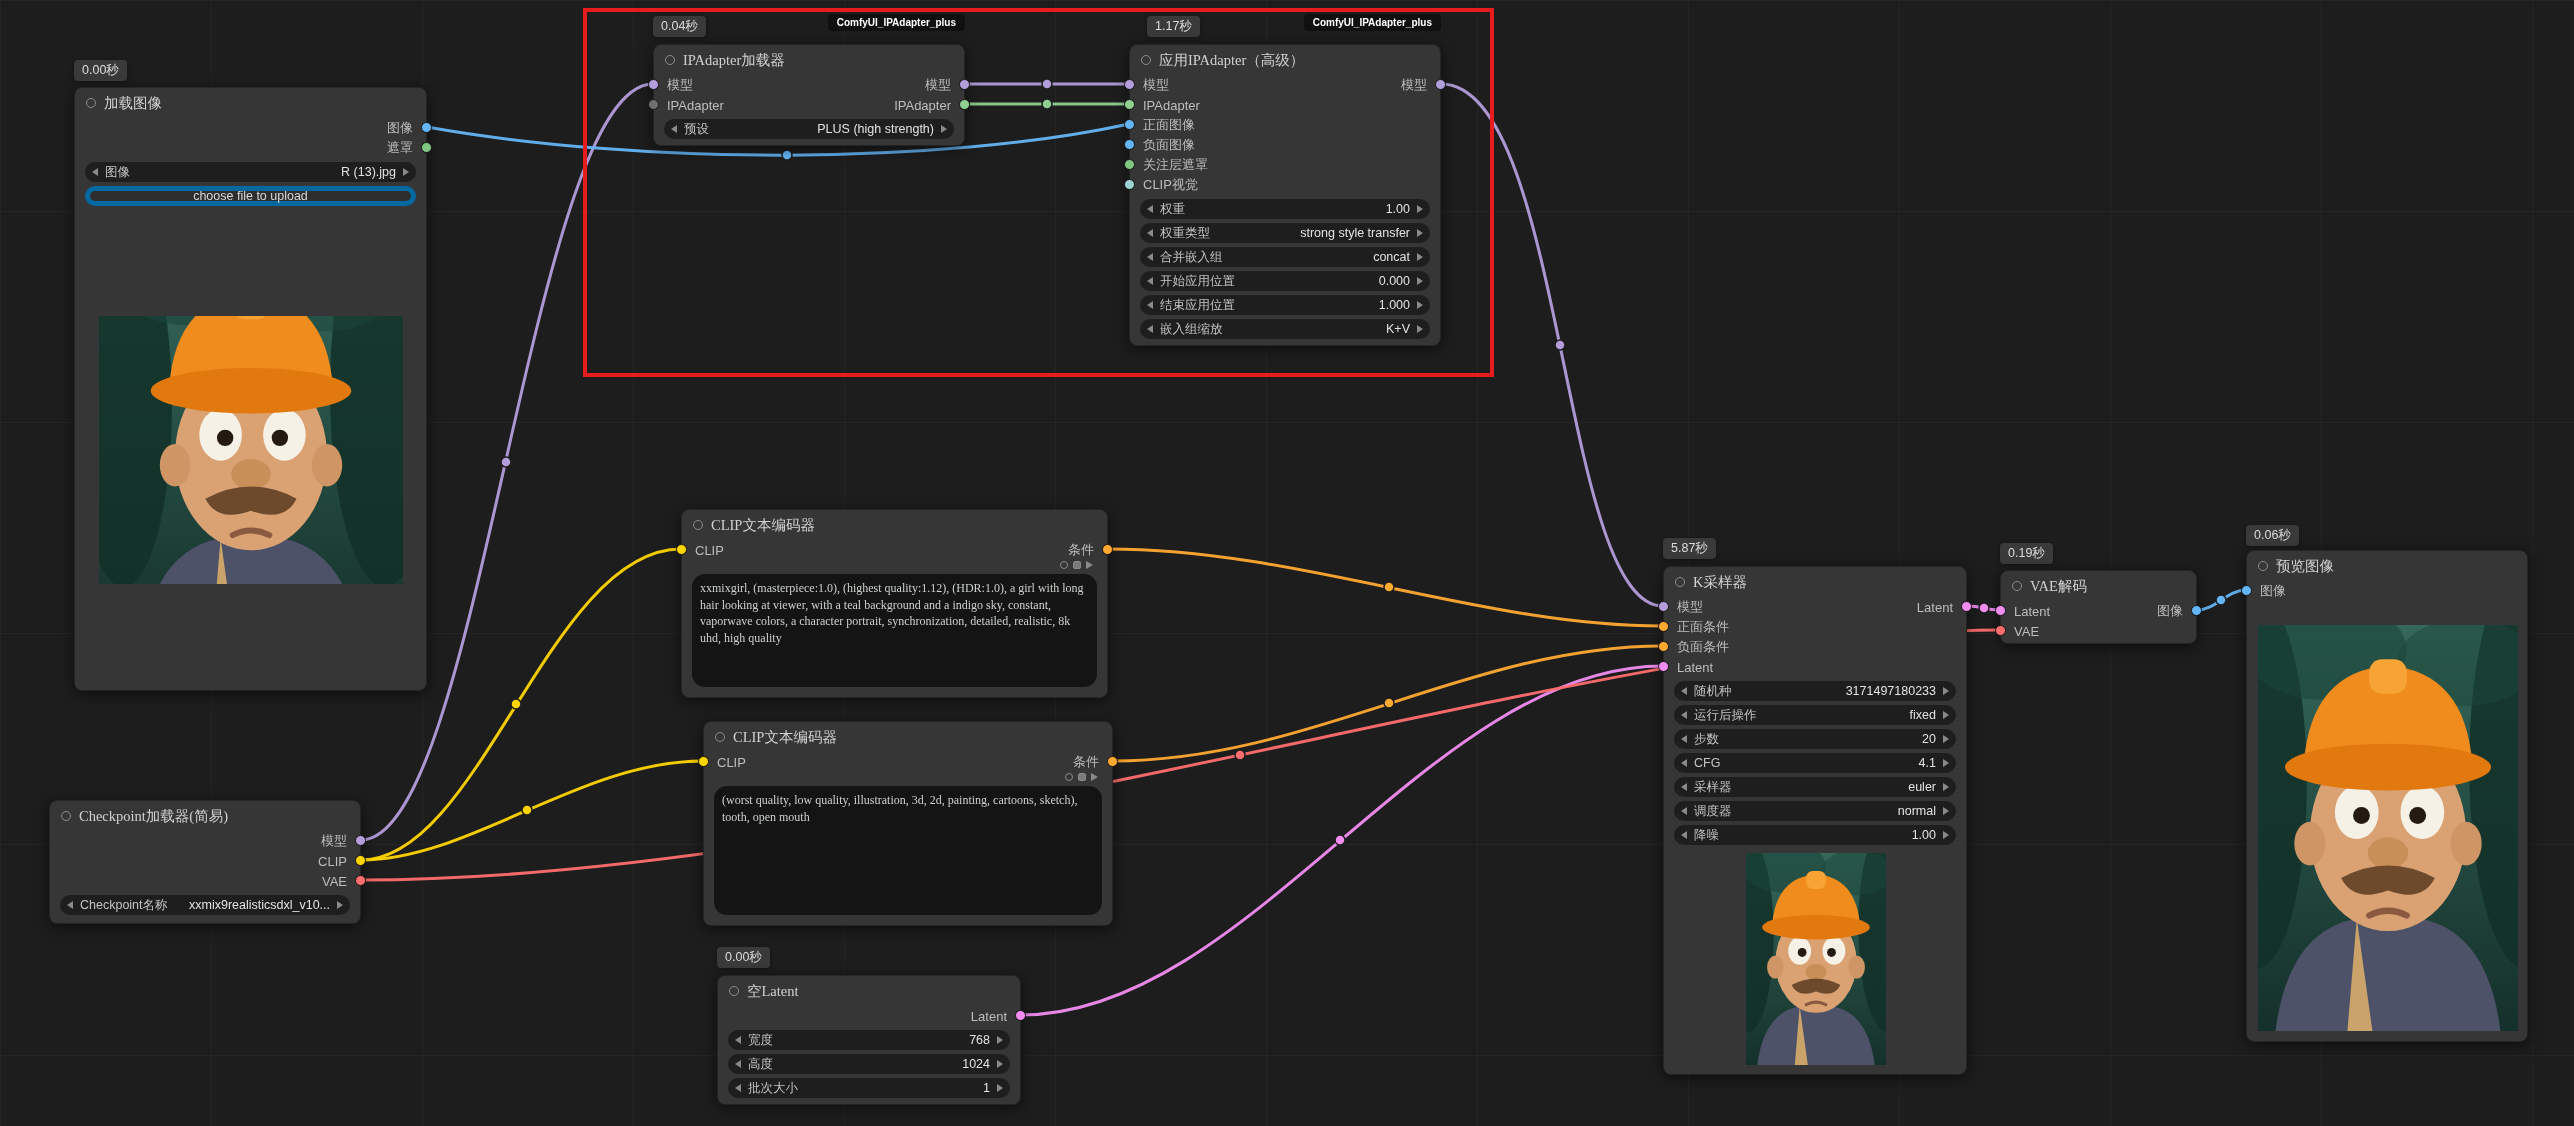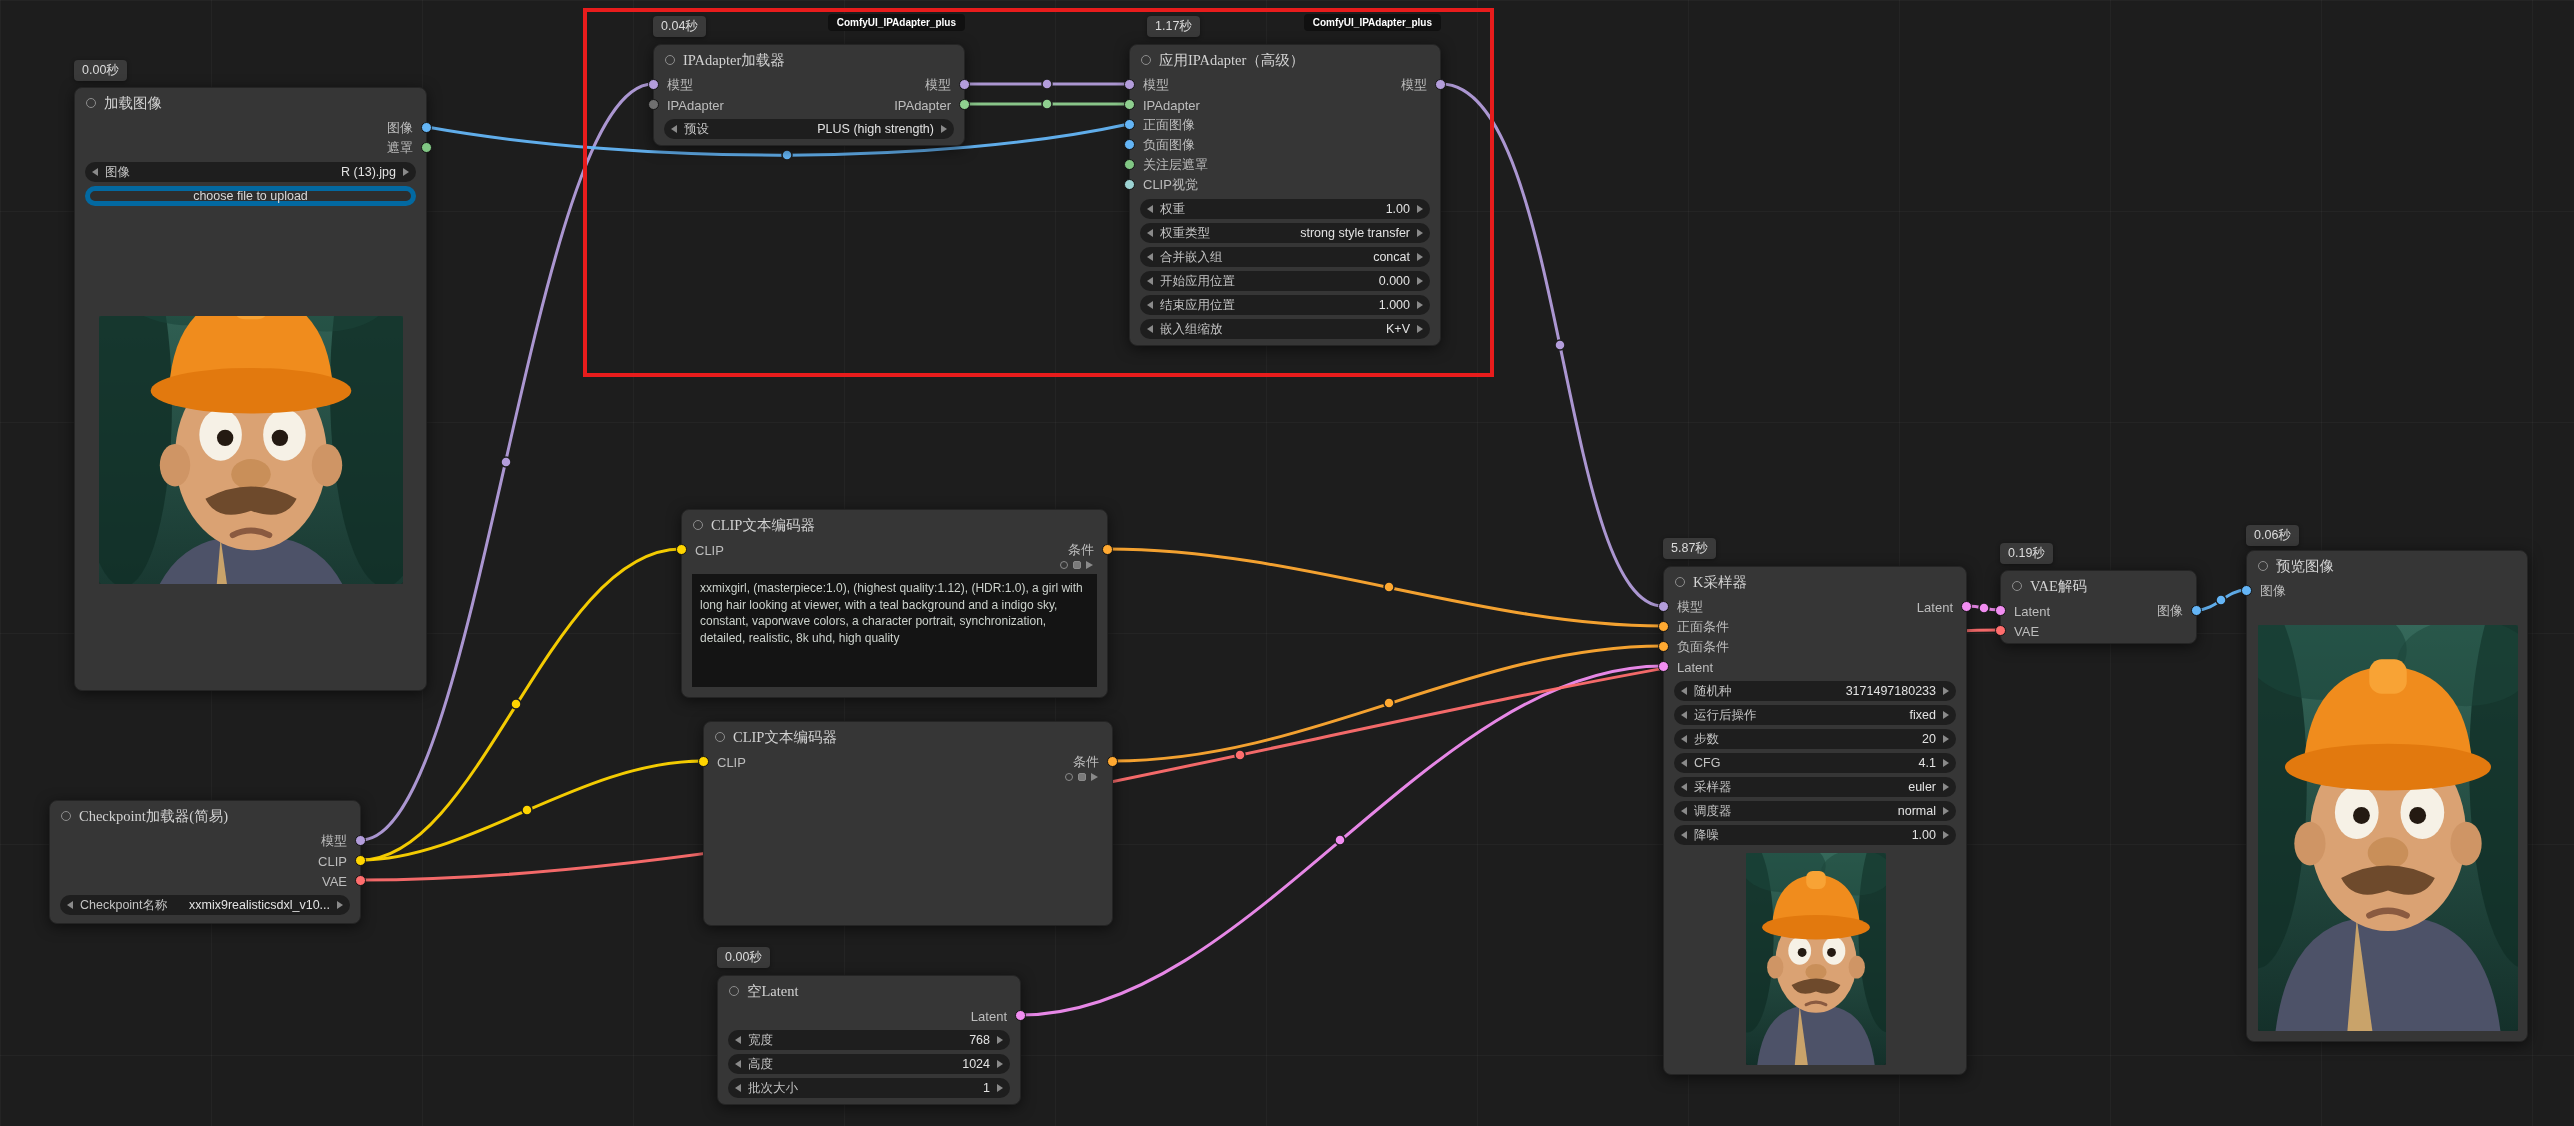--- a/index.html
+++ b/index.html
@@ -52,22 +52,22 @@
     display: flex; align-items: center; font-size: 12.5px; color: #c4c4c4;
   }
   .wlabel { margin-left: 7px; white-space: nowrap; }
   .wvalue { margin-left: auto; margin-right: 7px; color: #e2e2e2; white-space: nowrap; }
   .warrow-l { width: 0; height: 0; border-top: 4px solid transparent; border-bottom: 4px solid transparent; border-right: 6px solid #8a8a8a; }
   .warrow-r { width: 0; height: 0; border-top: 4px solid transparent; border-bottom: 4px solid transparent; border-left: 6px solid #8a8a8a; }
   .widget.btn { justify-content: center; background: #2e2e2e; border: 5px solid #0369a1; color: #d8d8d8; }
 
   .prompt-box {
     position: absolute; left: 10px; right: 10px; bottom: 10px;
-    background: #141414; border-radius: 0; padding: 6px 8px;
-    font-family: Liberation Sans, sans-serif;
+    background: #141414; border-radius: 13px; padding: 6px 8px;
+    font-family: Liberation Serif, serif;
     font-size: 12px; line-height: 1.38; color: #ccd2cc;
     white-space: pre-wrap; overflow: hidden;
   }
 
   .mini-icons { position: absolute; right: 14px; top: 51px; display: flex; gap: 5px; align-items: center; }
   .mi-circle { width: 8px; height: 8px; border: 1.3px solid #8a8a8a; border-radius: 50%; }
   .mi-check  { width: 8px; height: 8px; border: 1.3px solid #8a8a8a; background: #7a7a7a; border-radius: 2px; }
   .mi-sound  { width: 0; height: 0; border-top: 4px solid transparent; border-bottom: 4px solid transparent; border-left: 7px solid #8a8a8a; }
 
   .img-preview { position: absolute; background: #101010; overflow: hidden; border-radius: 2px; }
@@ -328,20 +328,21 @@
       <span class="plabel">CLIP</span>
       <span class="spacer"></span>
       <span class="plabel">条件</span>
       <span class="port out p-cond"></span>
     </div>
     <div class="mini-icons">
       <span class="mi-circle"></span>
       <span class="mi-check"></span>
       <span class="mi-sound"></span>
     </div>
+    <div class="prompt-box" style="top:64px">(worst quality, low quality, illustration, 3d, 2d, painting, cartoons, sketch), tooth, open mouth</div>
   </div>
 
   <div class="node" style="left:49px;top:800px;width:312px;height:124px">
     <div class="node-header">
       <span class="collapse-dot"></span>
       <span class="node-title">Checkpoint加载器(简易)</span>
     </div>
     <div class="row">
       <span class="spacer"></span>
       <span class="plabel">模型</span>

